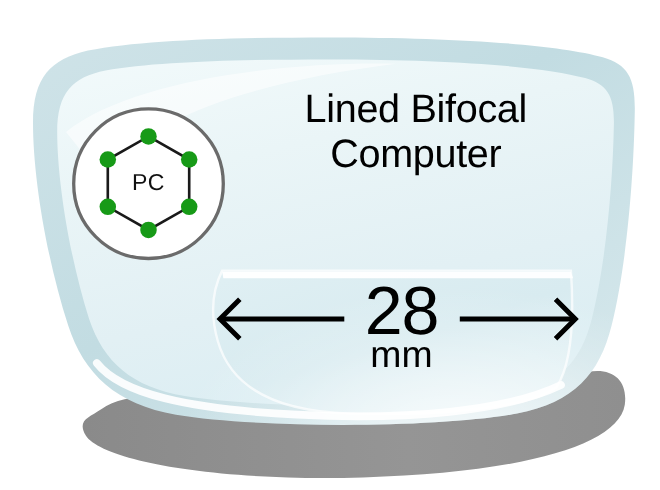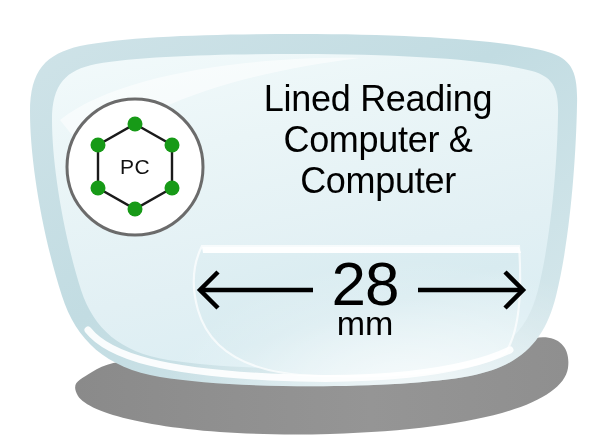--- a/index.html
+++ b/index.html
@@ -215,21 +215,20 @@
         <circle cx="108" cy="92" r="7.5"></circle>
         <circle cx="71" cy="113" r="7.5"></circle>
         <circle cx="34" cy="92" r="7.5"></circle>
         <circle cx="34" cy="49" r="7.5"></circle>
       </g>
     </svg>
     <div class="pc-label">PC</div>
   </div>
 
   <div id="product-title">
-    <span class="tline">Lined Reading</span>
-    <span class="tline">Computer &amp;</span>
+    <span class="tline">Lined Bifocal</span>
     <span class="tline">Computer</span>
   </div>
 
   <div id="dimension-value">28</div>
   <div id="dimension-unit">mm</div>
 
 </div>
 
 </body></html>

